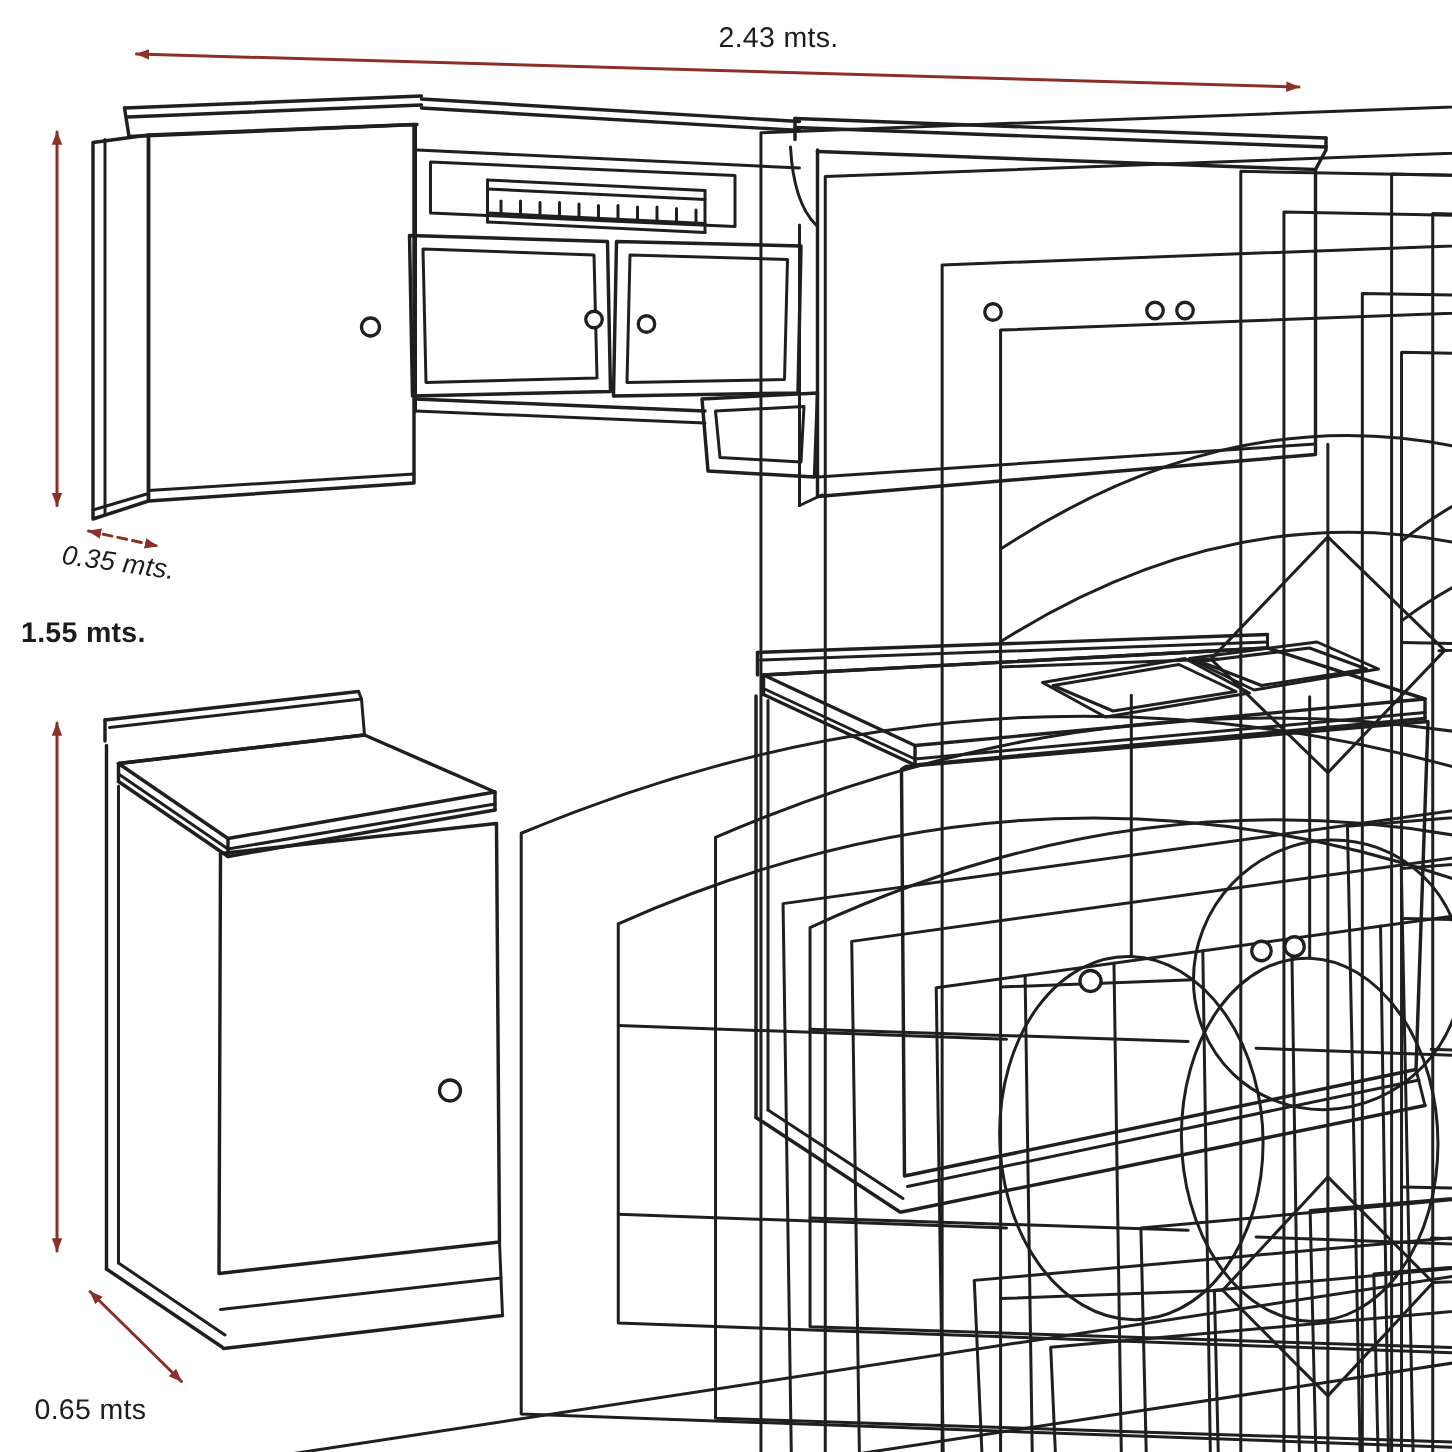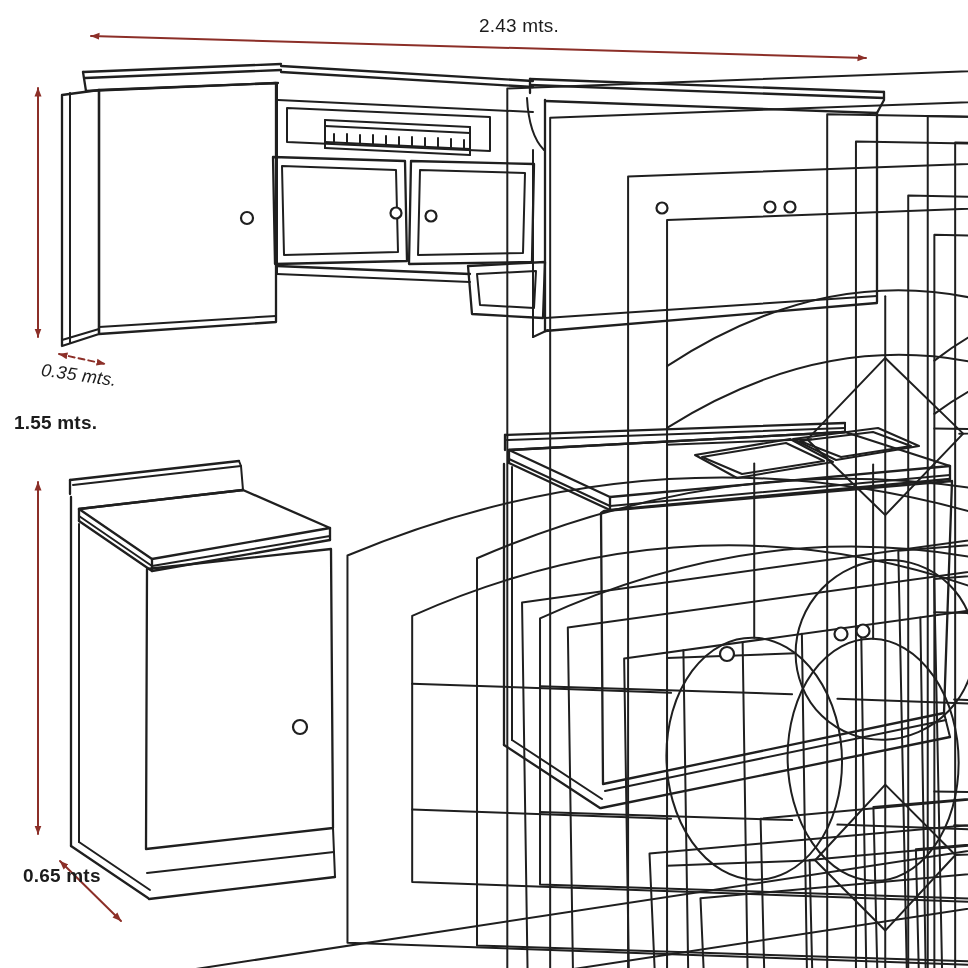--- a/index.html
+++ b/index.html
@@ -231,14 +231,14 @@
       <path d="M 605,791 L 946,720" class="lnt"></path>
       <path d="M 601,808 L 950,737" class="ln"></path>
       <path d="M 944,713 L 950,737" class="lnt"></path>
     </g>
   </g>
 </svg>
 
 <div class="dim-label" style="left:479px;top:15px;">2.43 mts.</div>
 <div class="dim-label it" style="left:41px;top:365px;">0.35 mts.</div>
 <div class="dim-label" style="left:14px;top:412px;font-weight:bold;">1.55 mts.</div>
-<div class="dim-label" style="left:23px;top:865px;font-weight:bold;">0.65 mts</div>
+<div class="dim-label" style="left:23px;top:930px;">0.65 mts</div>
 </div>
 
 </body></html>

